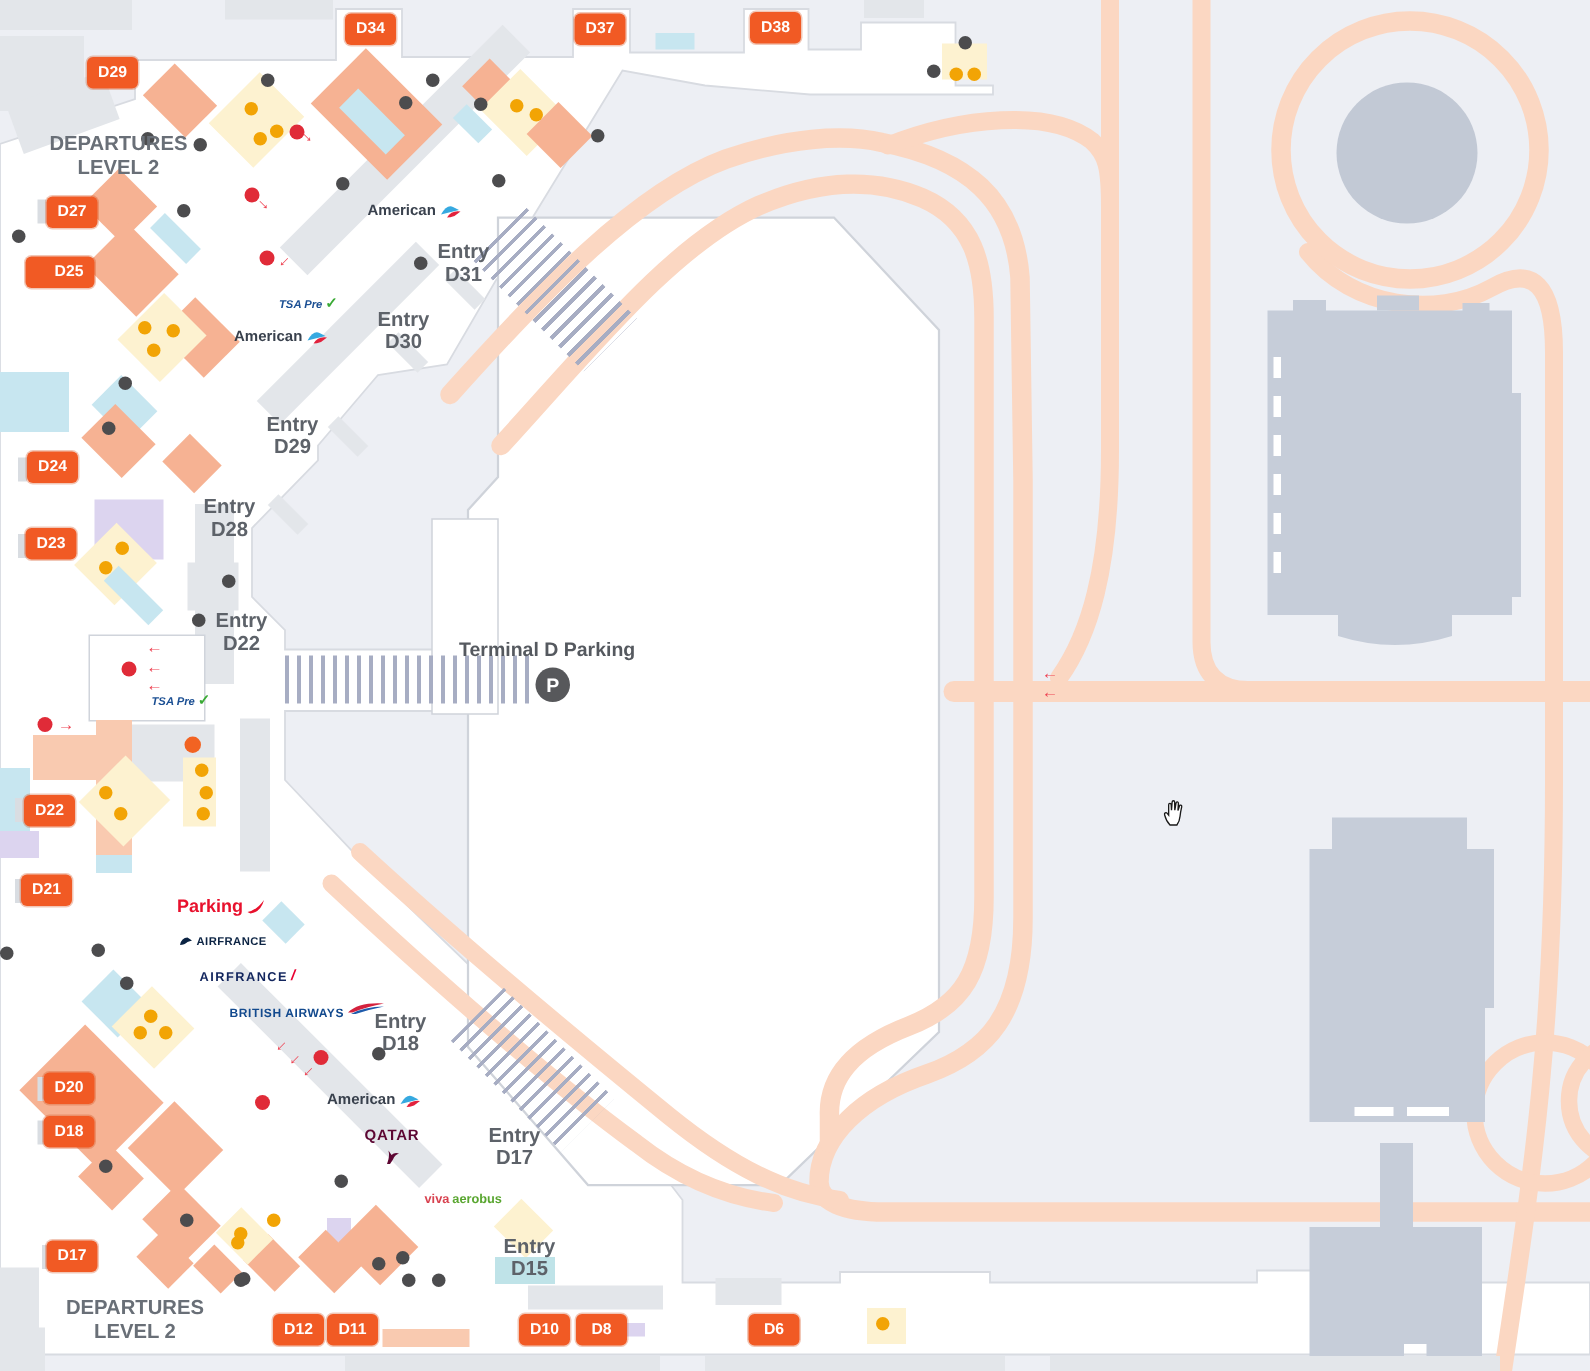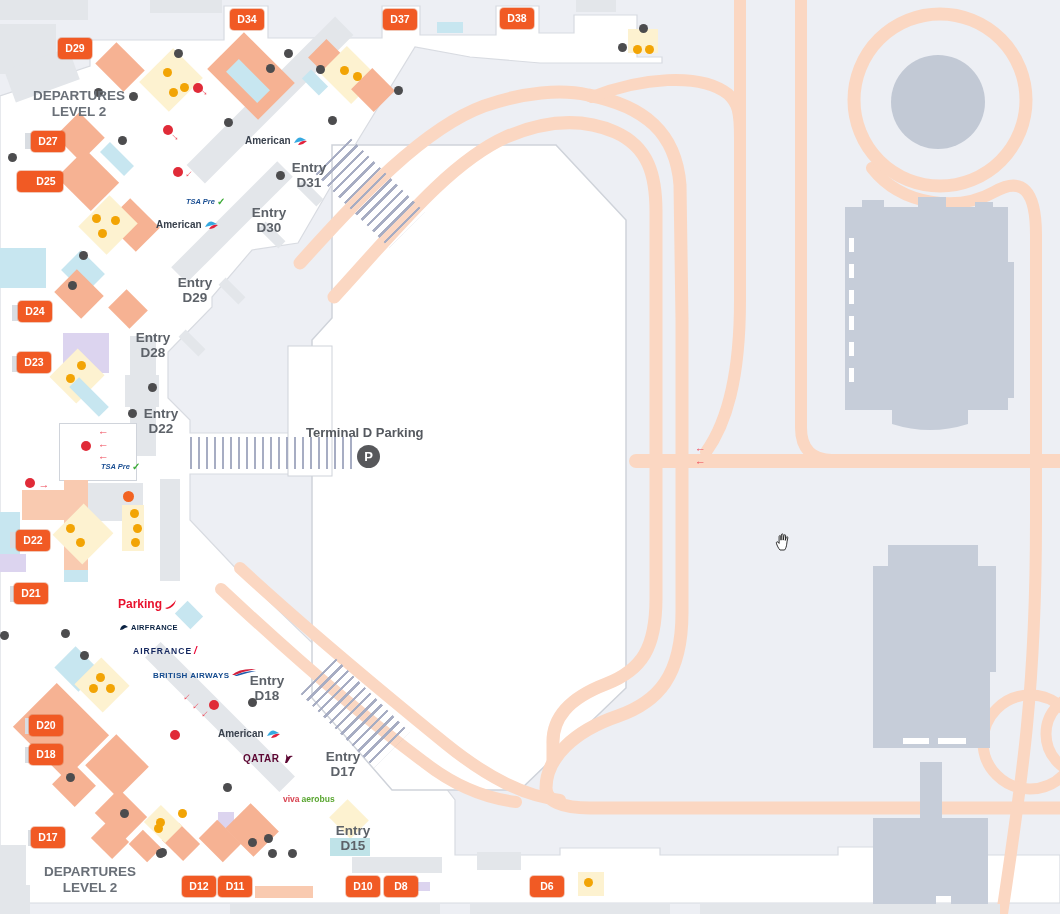--- a/index.html
+++ b/index.html
@@ -285,21 +285,21 @@
   <div class="gate" style="left:17px;top:352px;">D23</div>
   <div class="gate" style="left:16px;top:530px;">D22</div>
   <div class="gate" style="left:14px;top:583px;">D21</div>
   <div class="gate" style="left:29px;top:715px;">D20</div>
   <div class="gate" style="left:29px;top:744px;">D18</div>
   <div class="gate" style="left:31px;top:827px;">D17</div>
   <div class="gate" style="left:182px;top:876px;">D12</div>
   <div class="gate" style="left:218px;top:876px;">D11</div>
   <div class="gate" style="left:346px;top:876px;">D10</div>
   <div class="gate" style="left:384px;top:876px;">D8</div>
-  <div class="gate" style="left:530px;top:876px;">D6</div>
+  <div class="gate" style="left:499px;top:876px;">D6</div>
 
   <div class="entry" style="left:267px;top:160px;">
     <span>Entry</span>
       <span>D31</span>
     </div>
   <div class="entry" style="left:227px;top:205px;">
     <span>Entry</span>
       <span>D30</span>
     </div>
   <div class="entry" style="left:153px;top:275px;">
@@ -375,21 +375,21 @@
     <span class="af-txt">AIRFRANCE</span>
     <span class="af-slash">/</span>
   </div>
   <div class="alogo" style="left:153px;top:671px;">
     <span class="ba-txt">BRITISH AIRWAYS</span>
     <svg width="26" height="10" style="margin-top:-8px">
         <path d="M1,8 Q8,1 25,2 Q14,4 4,8 Z" fill="#d4213d"></path>
         <path d="M3,9 Q12,4 25,4 Q15,6 6,9 Z" fill="#1e5bab"></path>
       </svg>
   </div>
-  <div class="alogo" style="left:243px;top:752px;">
+  <div class="alogo" style="left:243px;top:752px;flex-direction:column;">
     <span class="qr-txt">QATAR</span>
     <svg width="13" height="13">
         <path d="M3,11 Q5,6 4,2 L6,5 Q8,3 11,4 Q8,5 7,8 L5,11 Z" fill="#5c0632"></path>
       </svg>
   </div>
   <div class="alogo" style="left:283px;top:794px;">
     <span class="vv-a">viva</span>
       <span class="vv-b">aerobus</span>
   </div>
 

